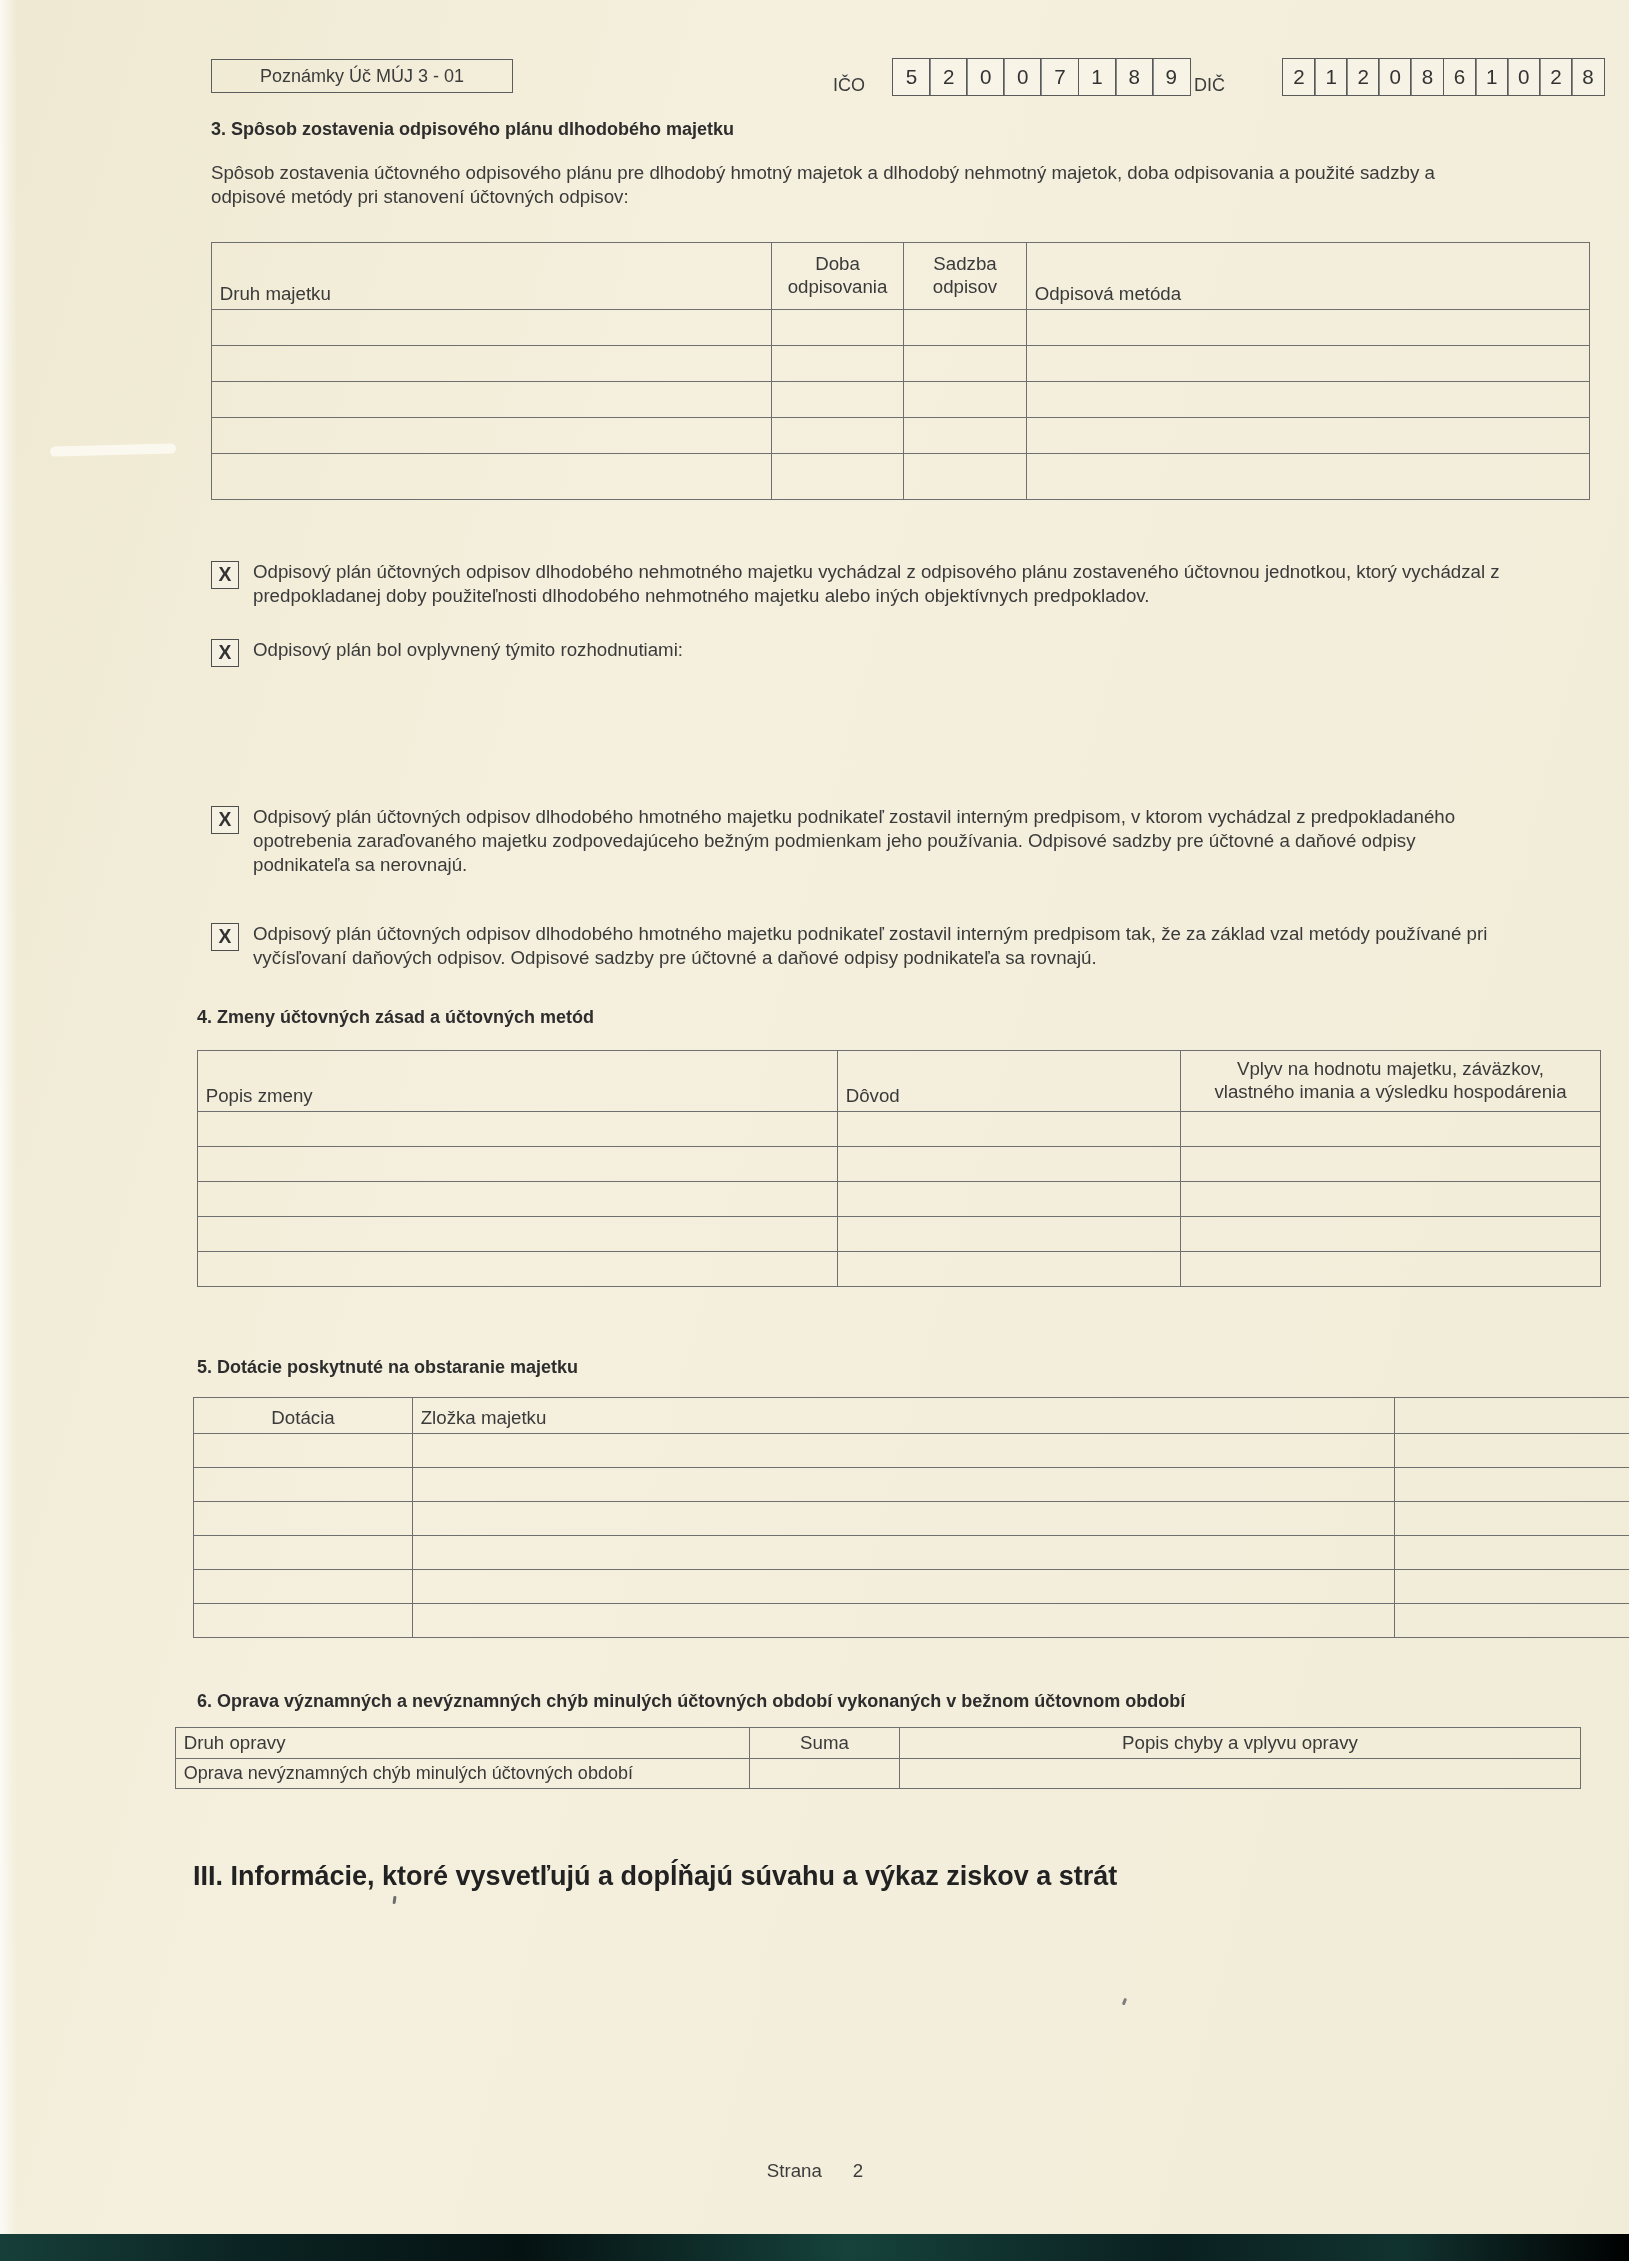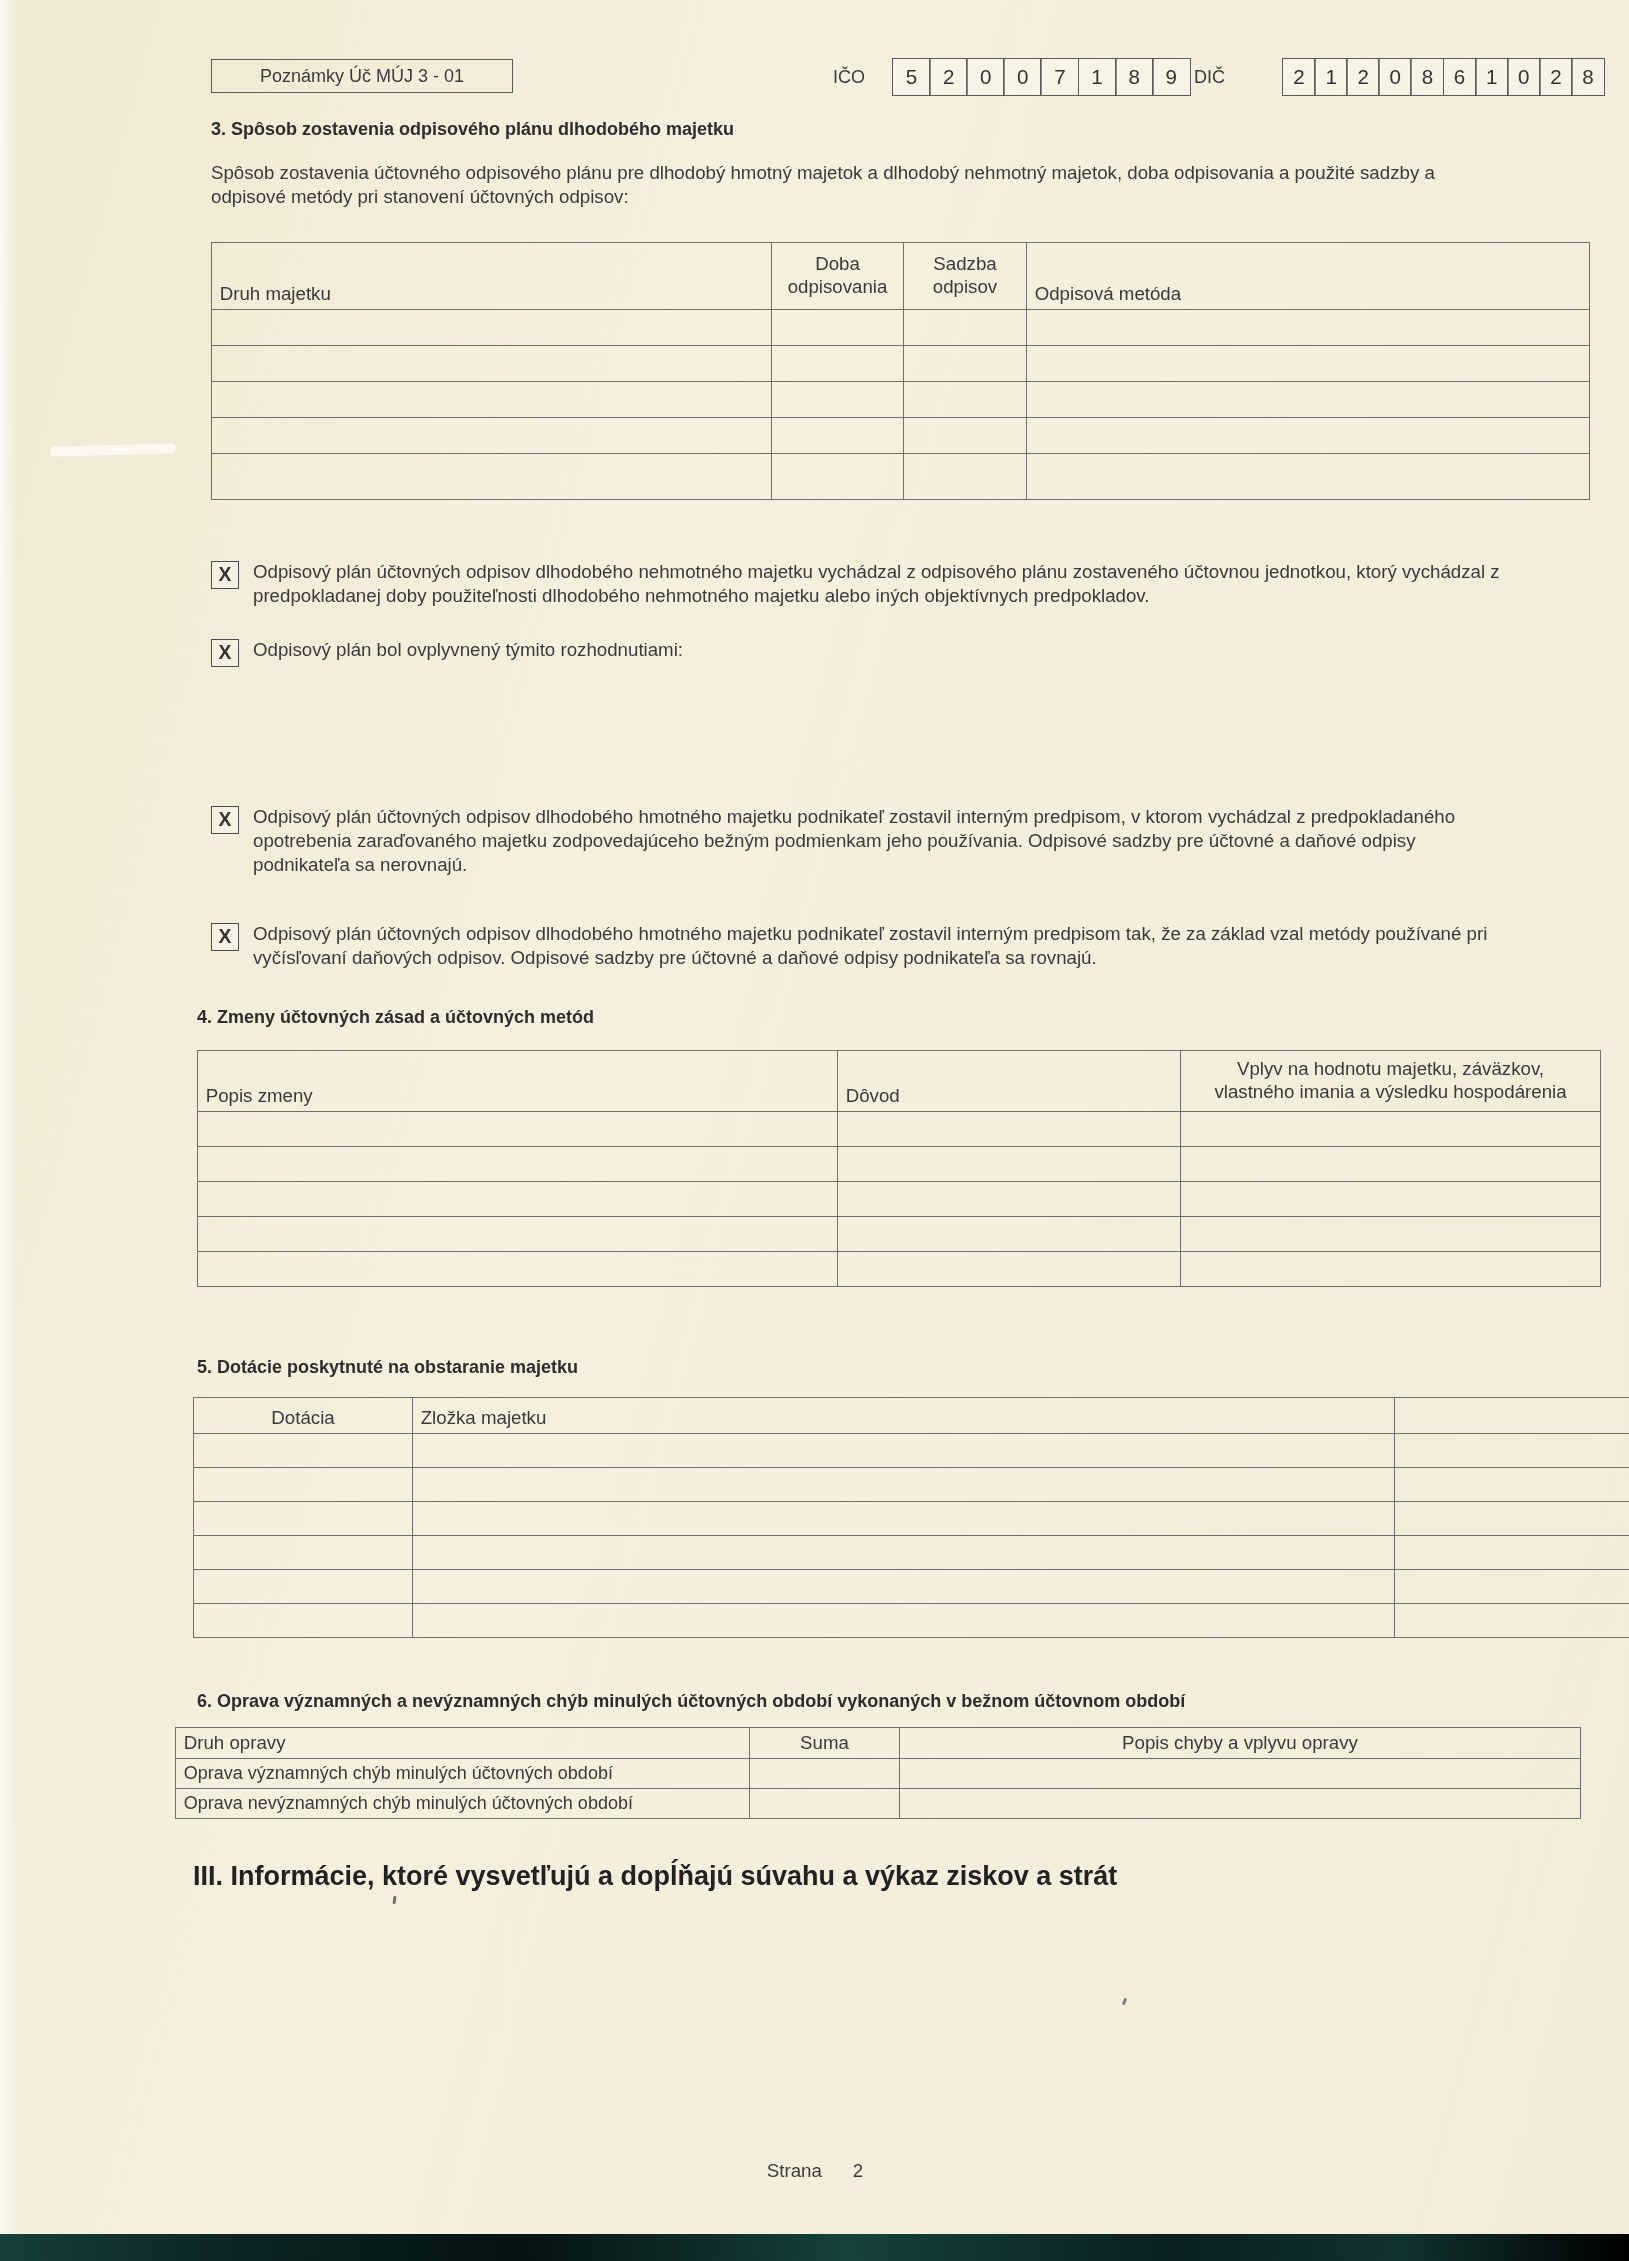--- a/index.html
+++ b/index.html
@@ -18,21 +18,21 @@
   .erase-mark{left:50px;top:445px;width:126px;height:10.3px;
     background:rgba(253,251,243,.85);border-radius:5.2px;transform:rotate(-1.5deg);}
   .mark{background:#6d6d6d;border-radius:1.3px;}
   .mark1{left:393px;top:1896px;width:3.2px;height:8.4px;transform:rotate(8deg);}
   .mark2{left:1123px;top:1998px;width:2.6px;height:7px;transform:rotate(22deg);background:#7d7d7d;}
 
   
   .form-code{left:211px;top:59px;width:300px;height:32px;
     border:1.9px solid #5d5d5d;display:flex;align-items:center;justify-content:center;
     font-size:18px;color:#3c3c3c;}
-  .lbl{font-size:18px;color:#3c3c3c;}
+  .lbl{font-size:18px;color:#3c3c3c;margin-top:8px;}
   .digits{display:flex;}
   .digit{width:37px;height:36px;border:1.9px solid #5a5a5a;margin-left:-1.9px;
     display:flex;align-items:center;justify-content:center;
     font-size:20.6px;color:#333;background:rgba(255,255,255,.28);}
   .digit:first-child{margin-left:0;}
   .dic .digit{width:32px;}
 
   .stitle{margin:0;font-size:18px;font-weight:700;color:#2d2d2d;}
   .body{margin:0;font-size:18.7px;line-height:24px;color:#3a3a3a;}
 
@@ -277,25 +277,20 @@
       </colgroup>
     <thead>
       <tr>
         <th class="bl">Druh opravy</th>
         <th class="cm">Suma</th>
         <th class="cm">Popis chyby a vplyvu opravy</th>
       </tr>
     </thead>
     <tbody>
       <tr>
-        <td class="lab">Oprava významných chýb minulých účtovných období</td>
-        <td></td>
-        <td></td>
-      </tr>
-      <tr>
         <td class="lab">Oprava nevýznamných chýb minulých účtovných období</td>
         <td></td>
         <td></td>
       </tr>
     </tbody>
   </table>
 
   <h1 class="abs part3">III. Informácie, ktoré vysvetľujú a dopĺňajú súvahu a výkaz ziskov a strát</h1>
 
   <div class="abs erase-mark"></div>

